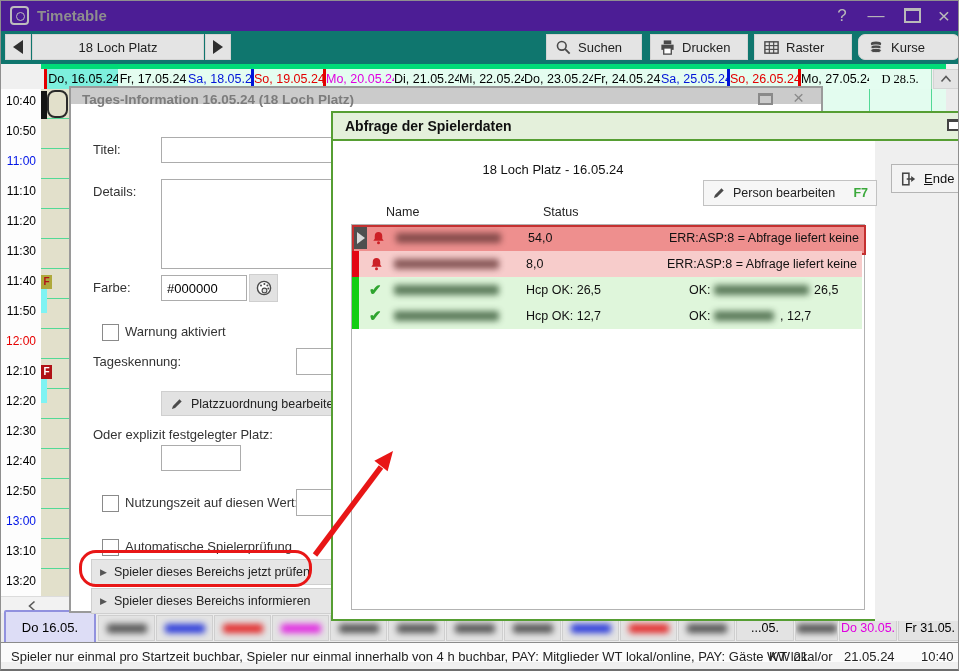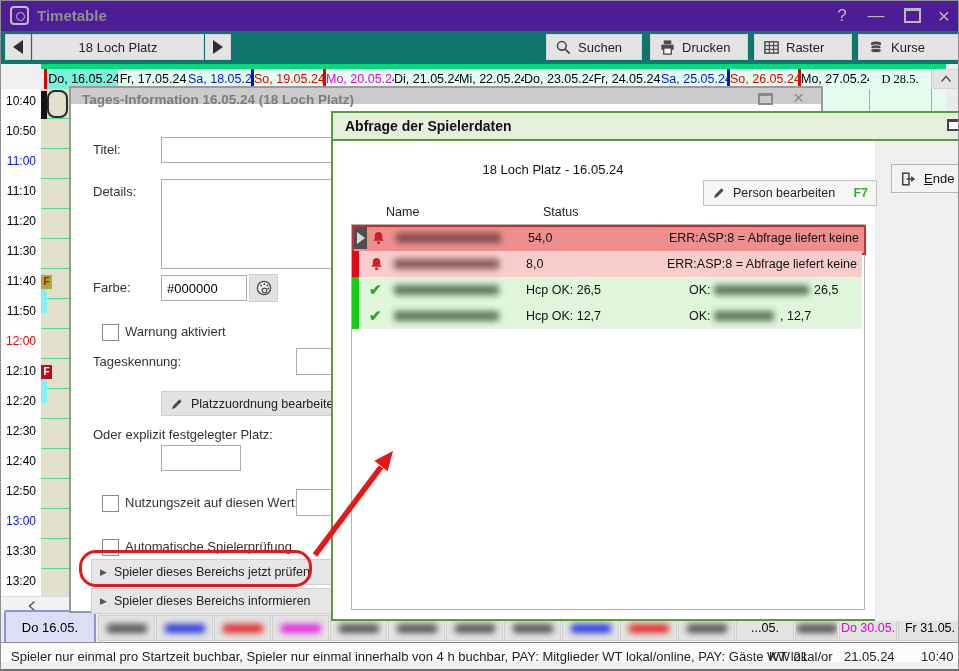--- a/index.html
+++ b/index.html
@@ -214,21 +214,21 @@
     <div class="abs tbtn" style="left:753px;top:3px;width:98px;height:26px;justify-content:flex-start;padding-left:8px;">
       <svg width="17" height="17" viewBox="0 0 18 18">
           <rect x="2" y="3" width="14" height="12" fill="none" stroke="#4a4a4a" stroke-width="1.5"></rect>
           <line x1="6.7" y1="3" x2="6.7" y2="15" stroke="#4a4a4a" stroke-width="1.2"></line>
           <line x1="11.3" y1="3" x2="11.3" y2="15" stroke="#4a4a4a" stroke-width="1.2"></line>
           <line x1="2" y1="7" x2="16" y2="7" stroke="#4a4a4a" stroke-width="1.2"></line>
           <line x1="2" y1="11" x2="16" y2="11" stroke="#4a4a4a" stroke-width="1.2"></line>
         </svg>
       <span class="tlabel">Raster</span>
     </div>
-    <div class="abs tbtn" style="left:857px;top:3px;width:102px;height:26px;justify-content:flex-start;padding-left:8px;">
+    <div class="abs tbtn" style="left:857px;top:3px;width:102px;height:26px;justify-content:flex-start;padding-left:8px;border-radius:7px;">
       <svg width="18" height="17" viewBox="0 0 18 18">
           <ellipse cx="9" cy="5" rx="5.5" ry="2.3" fill="#4a4a4a"></ellipse>
           <ellipse cx="9" cy="8.6" rx="5.5" ry="2.3" fill="#4a4a4a" stroke="#e4e4e4" stroke-width="1"></ellipse>
           <ellipse cx="9" cy="12.2" rx="5.5" ry="2.3" fill="#4a4a4a" stroke="#e4e4e4" stroke-width="1"></ellipse>
         </svg>
       <span class="tlabel">Kurse</span>
     </div>
   </div>
 
   <div class="abs greenstrip"></div>
@@ -266,21 +266,21 @@
       <div class="timelbl" style="top: 152px; color: rgb(0, 0, 0);">11:30</div>
       <div class="timelbl" style="top: 182px; color: rgb(0, 0, 0);">11:40</div>
       <div class="timelbl" style="top: 212px; color: rgb(0, 0, 0);">11:50</div>
       <div class="timelbl" style="top: 242px; color: rgb(230, 0, 0);">12:00</div>
       <div class="timelbl" style="top: 272px; color: rgb(0, 0, 0);">12:10</div>
       <div class="timelbl" style="top: 302px; color: rgb(0, 0, 0);">12:20</div>
       <div class="timelbl" style="top: 332px; color: rgb(0, 0, 0);">12:30</div>
       <div class="timelbl" style="top: 362px; color: rgb(0, 0, 0);">12:40</div>
       <div class="timelbl" style="top: 392px; color: rgb(0, 0, 0);">12:50</div>
       <div class="timelbl" style="top: 422px; color: rgb(0, 20, 230);">13:00</div>
-      <div class="timelbl" style="top: 452px; color: rgb(0, 0, 0);">13:30</div>
+      <div class="timelbl" style="top: 452px; color: rgb(0, 0, 0);">13:10</div>
       <div class="timelbl" style="top: 482px; color: rgb(0, 0, 0);">13:20</div>
     </div>
   <div class="abs daycol">
     <div class="abs" style="left:0;top:2px;width:6px;height:28px;background:#141414;"></div>
     <div class="abs" style="left:6px;top:1px;width:21px;height:28px;border:2px solid #2a2a2a;border-radius:8px;"></div>
     <div class="abs" style="left:0;top:186px;width:11px;height:14px;background:#AFA93B;color:#B01216;font-size:10px;font-weight:bold;line-height:14px;text-align:center;">F</div>
     <div class="abs" style="left:0;top:200px;width:6px;height:24px;background:#7FF3F3;"></div>
     <div class="abs" style="left:0;top:276px;width:11px;height:14px;background:#B01216;color:#ffffff;font-size:10px;font-weight:bold;line-height:14px;text-align:center;">F</div>
     <div class="abs" style="left:0;top:290px;width:6px;height:24px;background:#7FF3F3;"></div>
   </div>

